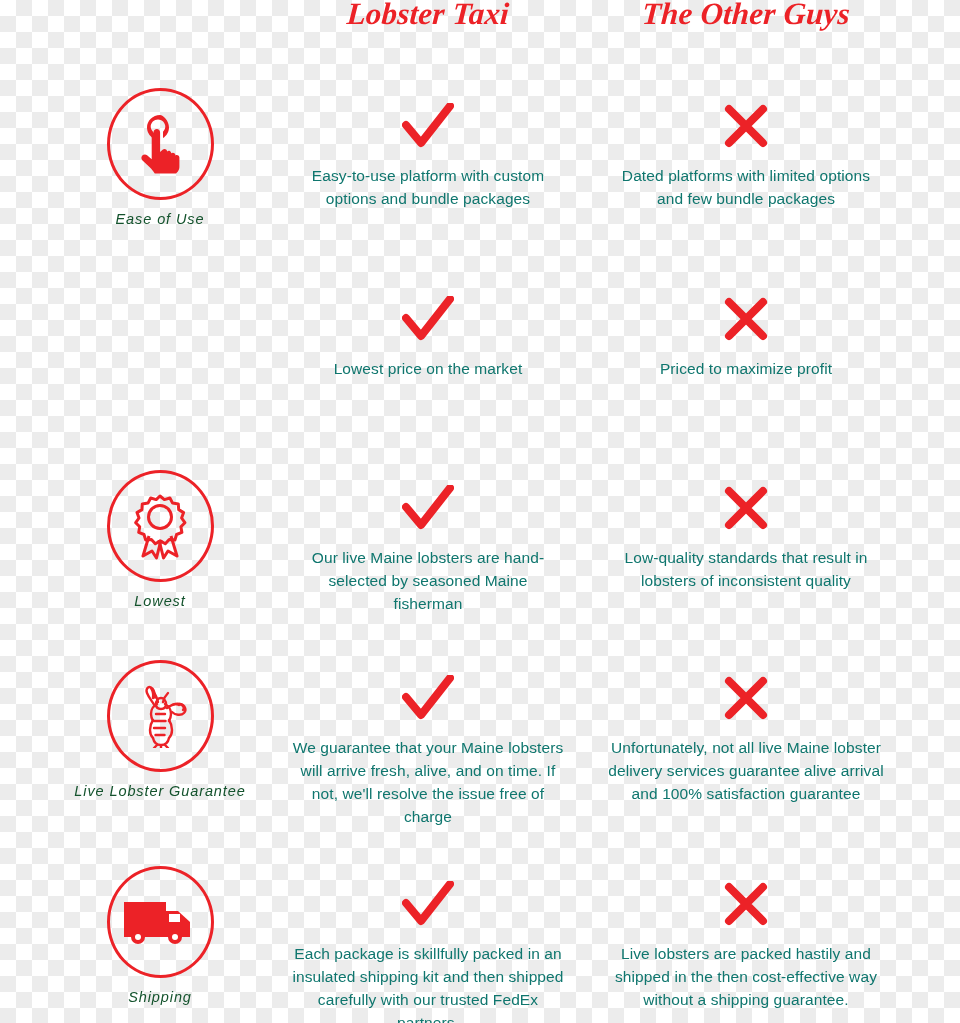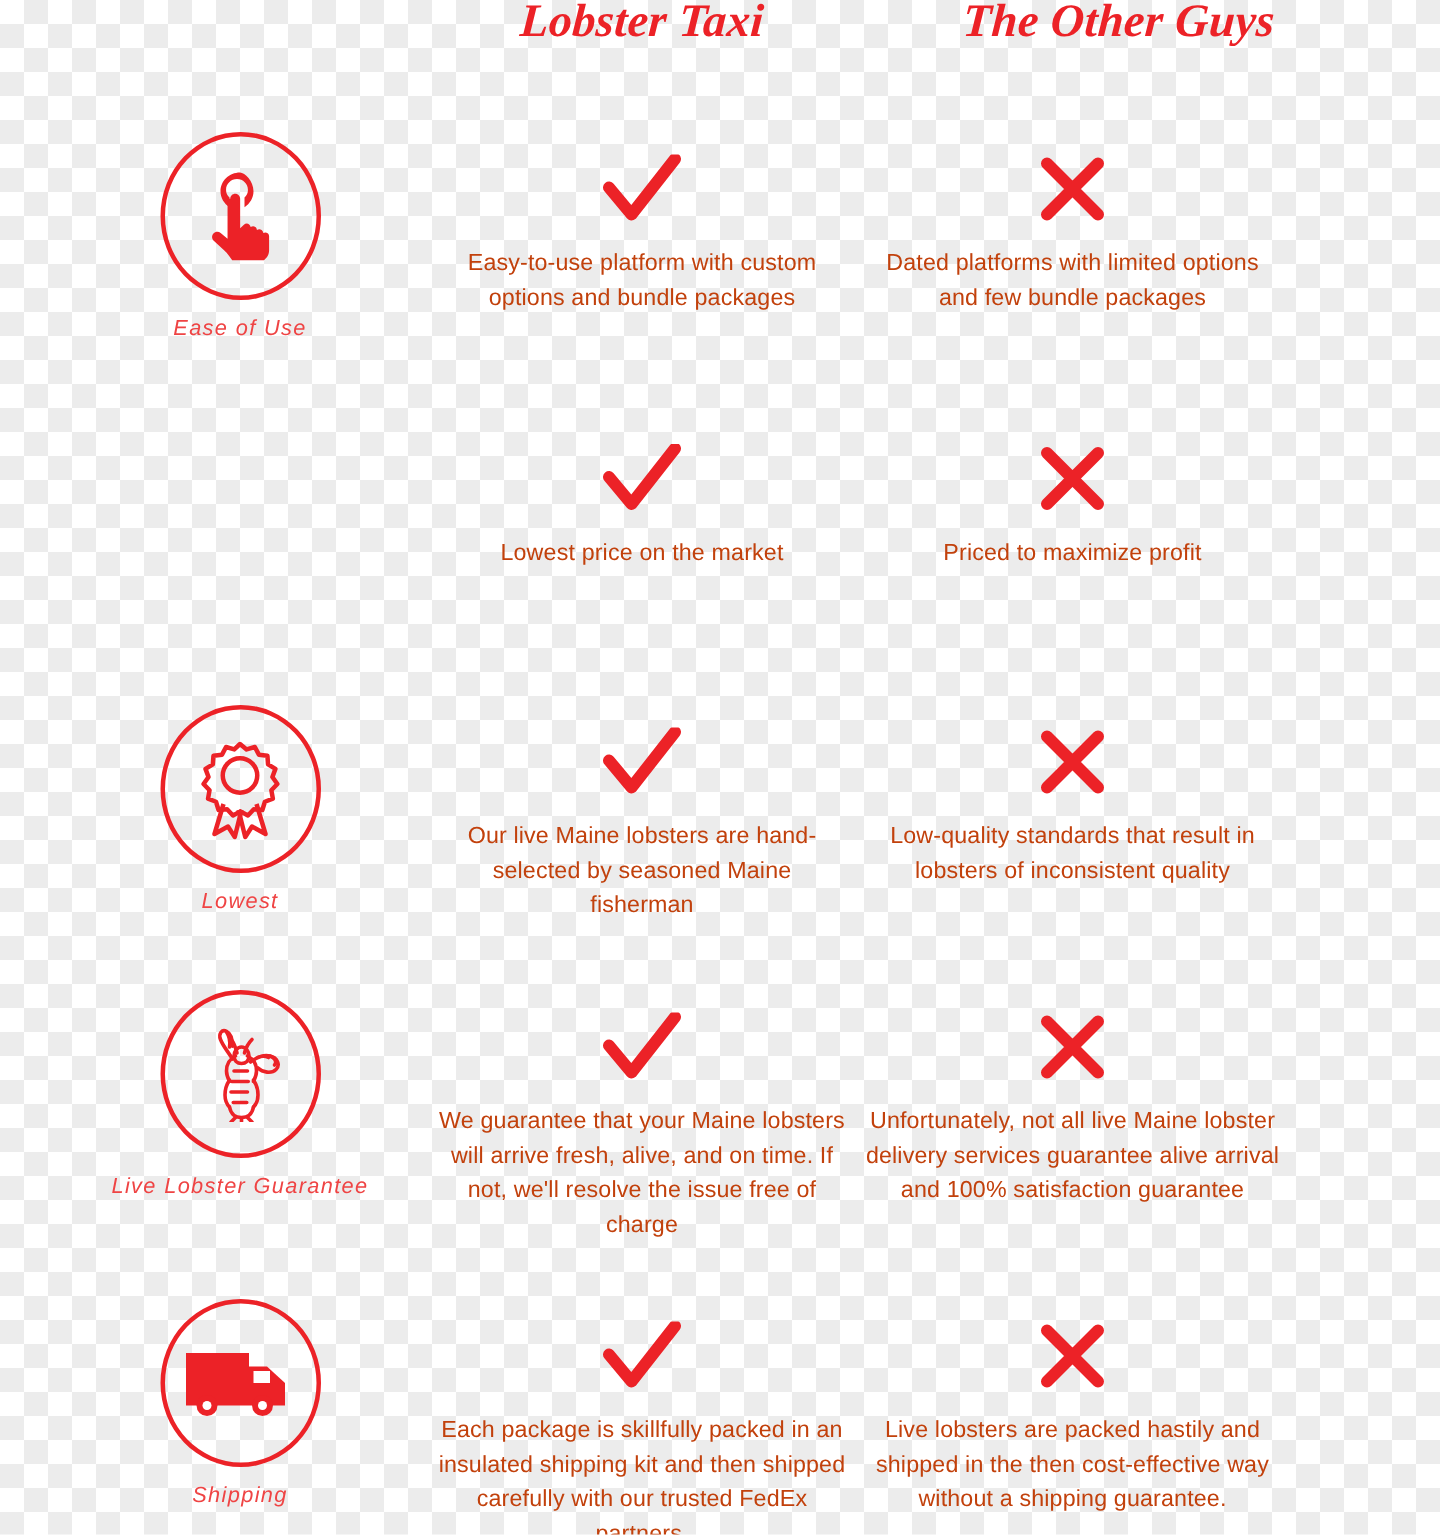--- a/index.html
+++ b/index.html
@@ -83,45 +83,45 @@
     align-items: center;
     justify-content: center;
   }
   .icon-circle svg { display: block; }
   .feature-label {
     margin-top: 11px;
     font-family: "Liberation Sans", sans-serif;
     font-style: italic;
     font-size: 14.5px;
     letter-spacing: 0.9px;
-    color: #ef4444;
+    color: #14532d;
     white-space: nowrap;
     text-align: left;
   }
 
   
   .cmp-cell {
     position: absolute;
     top: 14px;
     display: flex;
     flex-direction: column;
     align-items: center;
   }
   .cmp-cell.good { left: 280px; width: 296px; }
-  .cmp-cell.bad  { left: 567px; width: 296px; }
+  .cmp-cell.bad  { left: 598px; width: 296px; }
 
   .mark { height: 48px; display: flex; align-items: center; justify-content: center; }
   .mark svg { display: block; }
 
   .cmp-text {
     margin-top: 14px;
     font-family: "Liberation Sans", sans-serif;
     font-size: 15.5px;
     line-height: 23px;
-    color: #c2410c;
+    color: #0f766e;
     text-align: center;
     letter-spacing: 0.1px;
     width: 272px;
   }
   .cmp-cell.bad .cmp-text { width: 278px; }
 </style>
 </head>
 <body>
 
 <div class="sheet">

